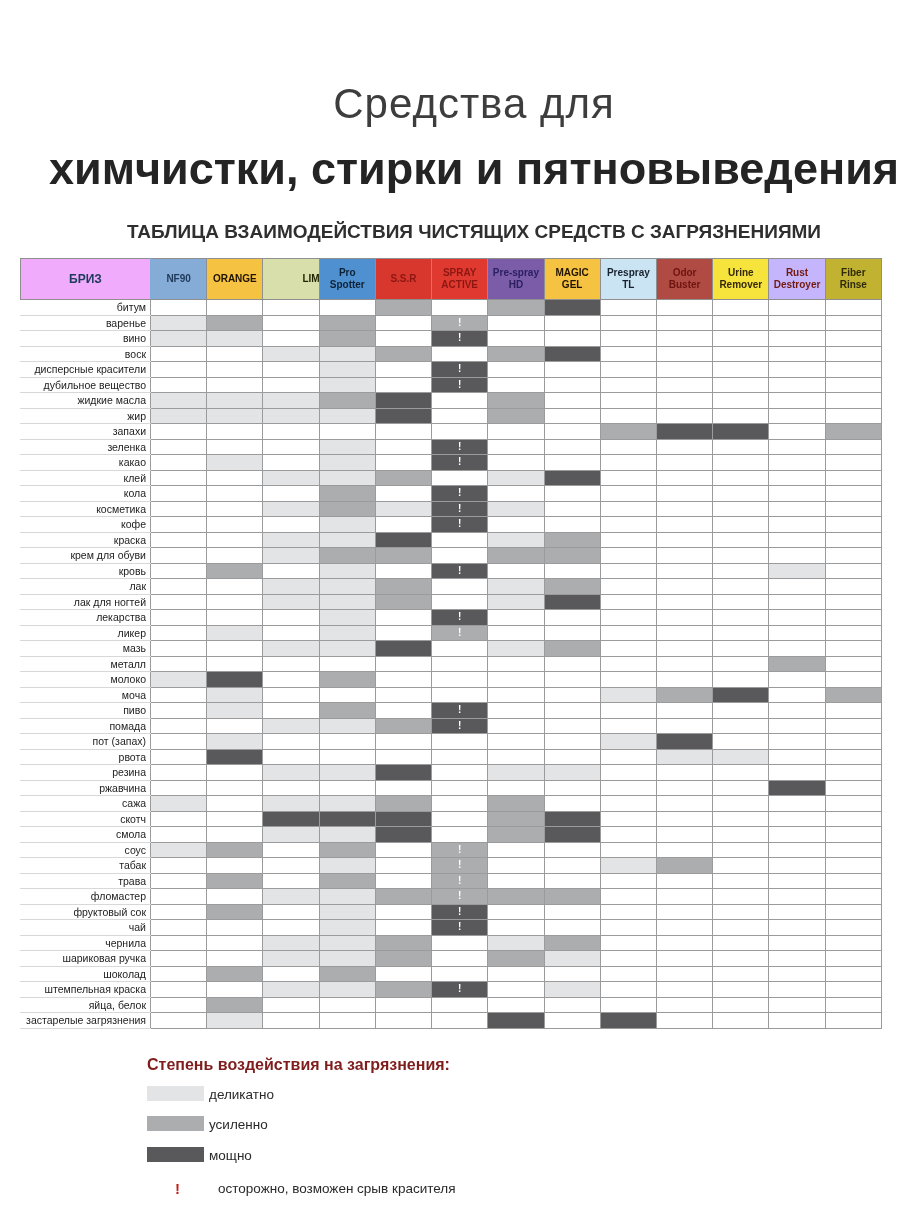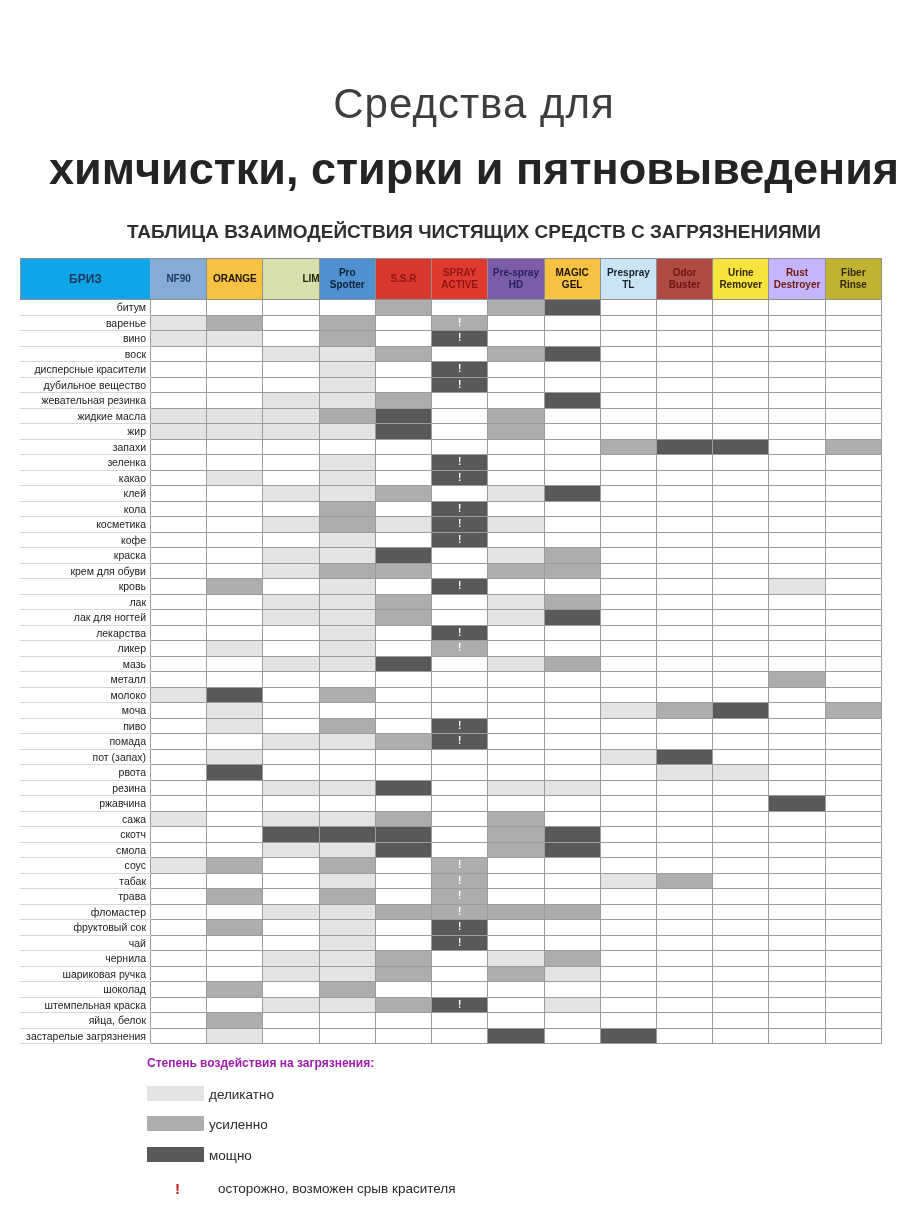--- a/index.html
+++ b/index.html
@@ -18,36 +18,36 @@
     position:absolute;top:258px;left:20px;width:862px;
     border-collapse:collapse;table-layout:fixed;
     border:1px solid #8f8f8f;
   }
   #interaction-table th{
     height:38px;font-size:10px;font-weight:bold;text-align:center;
     vertical-align:middle;border:1px solid #8f8f8f;padding:1px 2px;line-height:1.2;
     overflow:hidden;
   }
   #interaction-table th.brand-th{
-    background:#0ea5e9;color:#1e3a5a;font-size:12px;
+    background:#f0abfc;color:#1e3a5a;font-size:12px;
     border-right:1px solid #85abd7;
   }
   #interaction-table th.first-col-th{border-left:1px solid #85abd7;}
   #interaction-table tbody tr{height:15.5px;}
   #interaction-table td{padding:0;border:1px solid #9b9b9b;overflow:hidden;}
   #interaction-table td.row-label{
     text-align:right;font-size:10.5px;color:#1c1c1c;padding-right:4px;
     white-space:nowrap;border-left:1px solid #ffffff;border-top-color:#d8d8d8;
     border-bottom-color:#d8d8d8;background:#ffffff;
   }
   #interaction-table td.cell{
     text-align:center;font-size:10px;font-weight:bold;color:#ffffff;line-height:14px;
   }
   #legend{position:absolute;left:147px;top:1056px;width:600px;}
-  #legend-title{font-size:12px;font-weight:bold;color:#a21caf;}
+  #legend-title{font-size:16px;font-weight:bold;color:#7f1d1d;}
   .legend-item{position:absolute;left:0;height:15px;}
   .legend-swatch{position:absolute;left:0;top:0;width:57px;height:15px;}
   .legend-label{position:absolute;left:62px;top:1px;font-size:13.5px;color:#2a2a2a;white-space:nowrap;}
   #legend-item-0{top:30px;}
   #legend-item-1{top:60px;}
   #legend-item-2{top:91px;}
   #legend-caution{position:absolute;left:0;top:124px;height:16px;}
   #caution-symbol{position:absolute;left:28px;top:0;font-size:15px;font-weight:bold;}
   #caution-label{position:absolute;left:71px;top:1px;font-size:13.5px;color:#2a2a2a;white-space:nowrap;}
 </style>
@@ -177,36 +177,20 @@
       <tr>
         <td class="row-label">дубильное вещество</td>
         <td class="cell"></td>
         <td class="cell"></td>
         <td class="cell"></td>
         <td class="cell" style="background: rgb(227, 228, 230);"></td>
         <td class="cell"></td>
         <td class="cell" style="background: rgb(89, 89, 91);">!</td>
         <td class="cell"></td>
         <td class="cell"></td>
-        <td class="cell"></td>
-        <td class="cell"></td>
-        <td class="cell"></td>
-        <td class="cell"></td>
-        <td class="cell"></td>
-      </tr>
-      <tr>
-        <td class="row-label">жевательная резинка</td>
-        <td class="cell"></td>
-        <td class="cell"></td>
-        <td class="cell" style="background: rgb(227, 228, 230);"></td>
-        <td class="cell" style="background: rgb(227, 228, 230);"></td>
-        <td class="cell" style="background: rgb(172, 173, 175);"></td>
-        <td class="cell"></td>
-        <td class="cell"></td>
-        <td class="cell" style="background: rgb(89, 89, 91);"></td>
         <td class="cell"></td>
         <td class="cell"></td>
         <td class="cell"></td>
         <td class="cell"></td>
         <td class="cell"></td>
       </tr>
       <tr>
         <td class="row-label">жидкие масла</td>
         <td class="cell" style="background: rgb(227, 228, 230);"></td>
         <td class="cell" style="background: rgb(227, 228, 230);"></td>

